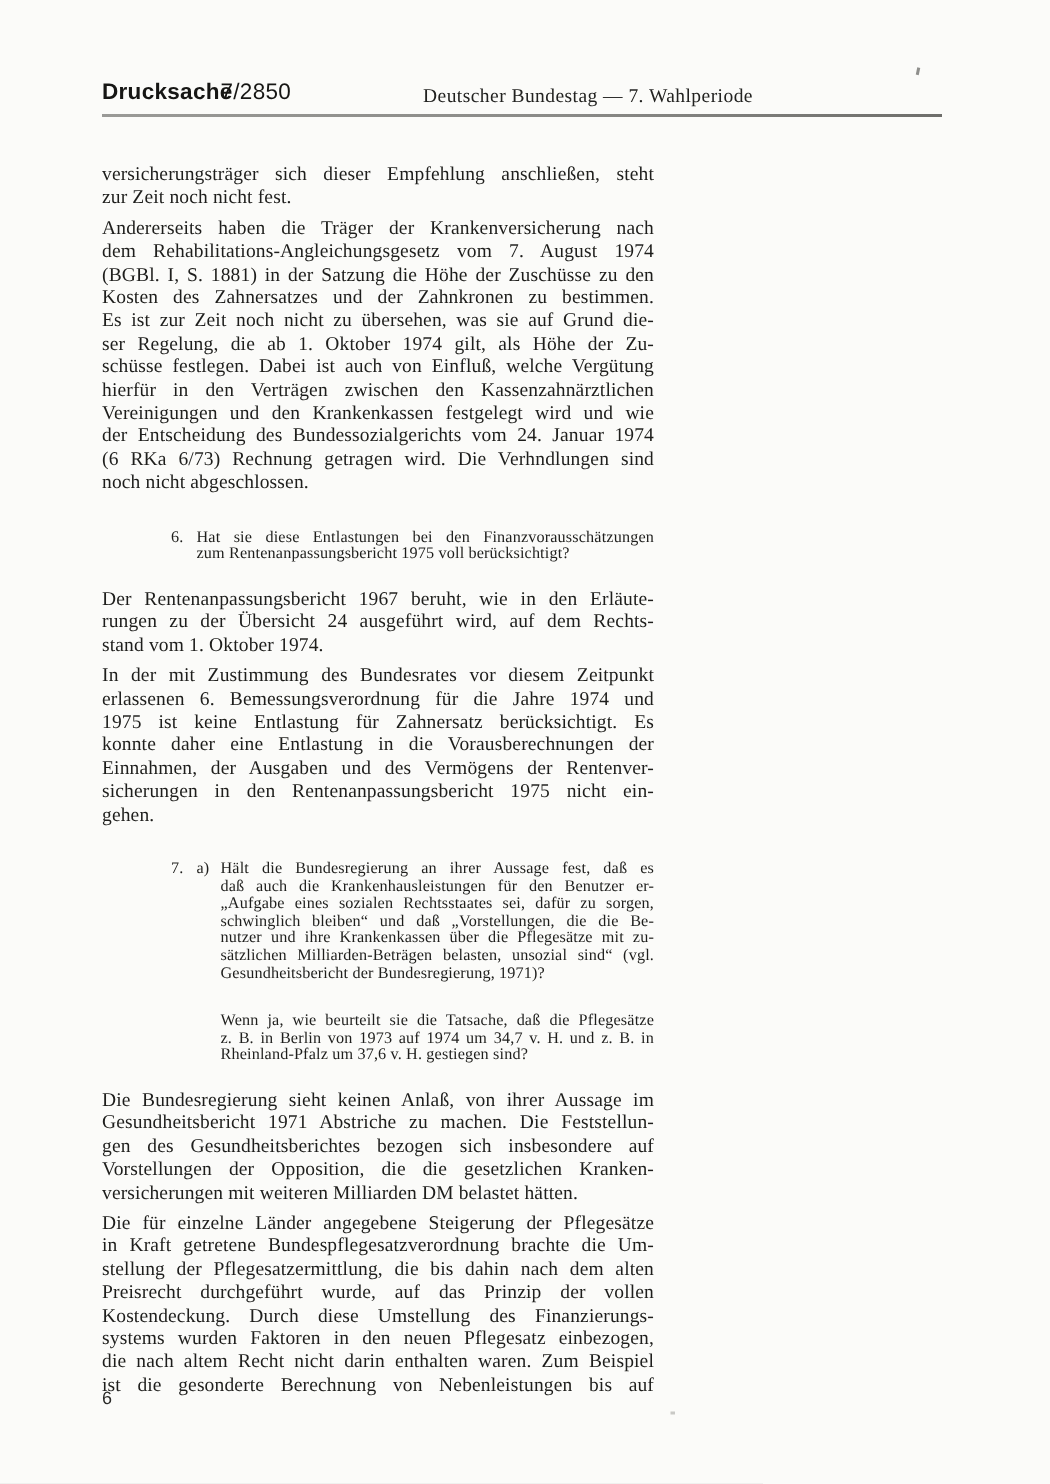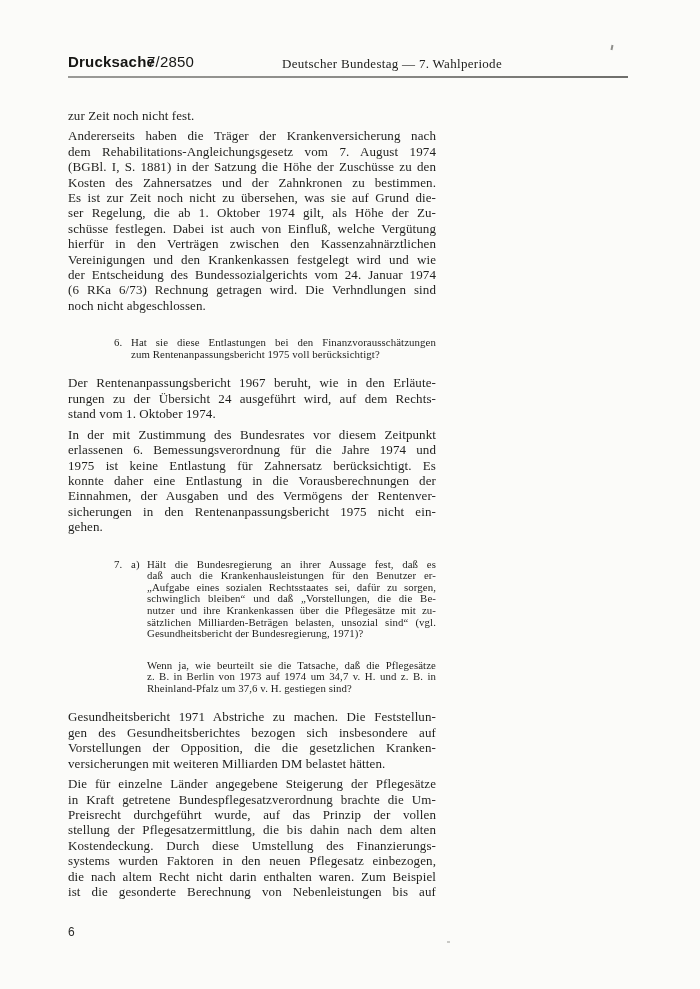--- a/index.html
+++ b/index.html
@@ -66,20 +66,21 @@
 
 <div class="page">
 
   <div class="doc-label">Drucksache</div>
   <div class="doc-number">7/2850</div>
   <div class="hdr-title">Deutscher Bundestag — 7. Wahlperiode</div>
   <div class="hdr-rule"></div>
 
   <div class="doc-body" id="doc-body">
       <div class="para">
+        <div class="tl">versicherungsträger sich dieser Empfehlung anschließen, steht</div>
         <div class="tl tl-last">zur Zeit noch nicht fest.</div>
       </div>
       <div class="para">
         <div class="tl">Andererseits haben die Träger der Krankenversicherung nach</div>
         <div class="tl">dem Rehabilitations-Angleichungsgesetz vom 7. August 1974</div>
         <div class="tl">(BGBl. I, S. 1881) in der Satzung die Höhe der Zuschüsse zu den</div>
         <div class="tl">Kosten des Zahnersatzes und der Zahnkronen zu bestimmen.</div>
         <div class="tl">Es ist zur Zeit noch nicht zu übersehen, was sie auf Grund die-</div>
         <div class="tl">ser Regelung, die ab 1. Oktober 1974 gilt, als Höhe der Zu-</div>
         <div class="tl">schüsse festlegen. Dabei ist auch von Einfluß, welche Vergütung</div>
@@ -128,30 +129,31 @@
         </div>
         <div class="q-row q-cont">
           <div class="qtext">
             <div class="tl">Wenn ja, wie beurteilt sie die Tatsache, daß die Pflegesätze</div>
             <div class="tl">z. B. in Berlin von 1973 auf 1974 um 34,7 v. H. und z. B. in</div>
             <div class="tl tl-last">Rheinland-Pfalz um 37,6 v. H. gestiegen sind?</div>
           </div>
         </div>
       </div>
       <div class="para">
+        <div class="tl">Die Bundesregierung sieht keinen Anlaß, von ihrer Aussage im</div>
         <div class="tl">Gesundheitsbericht 1971 Abstriche zu machen. Die Feststellun-</div>
         <div class="tl">gen des Gesundheitsberichtes bezogen sich insbesondere auf</div>
         <div class="tl">Vorstellungen der Opposition, die die gesetzlichen Kranken-</div>
         <div class="tl tl-last">versicherungen mit weiteren Milliarden DM belastet hätten.</div>
       </div>
       <div class="para">
         <div class="tl">Die für einzelne Länder angegebene Steigerung der Pflegesätze</div>
         <div class="tl">in Kraft getretene Bundespflegesatzverordnung brachte die Um-</div>
+        <div class="tl">stellung der Pflegesatzermittlung, die bis dahin nach dem alten</div>
         <div class="tl">Preisrecht durchgeführt wurde, auf das Prinzip der vollen</div>
-        <div class="tl">stellung der Pflegesatzermittlung, die bis dahin nach dem alten</div>
         <div class="tl">Kostendeckung. Durch diese Umstellung des Finanzierungs-</div>
         <div class="tl">systems wurden Faktoren in den neuen Pflegesatz einbezogen,</div>
         <div class="tl">die nach altem Recht nicht darin enthalten waren. Zum Beispiel</div>
         <div class="tl">ist die gesonderte Berechnung von Nebenleistungen bis auf</div>
       </div>
     </div>
 
   <div class="page-number">6</div>
 
   <div class="speck-a"></div>

